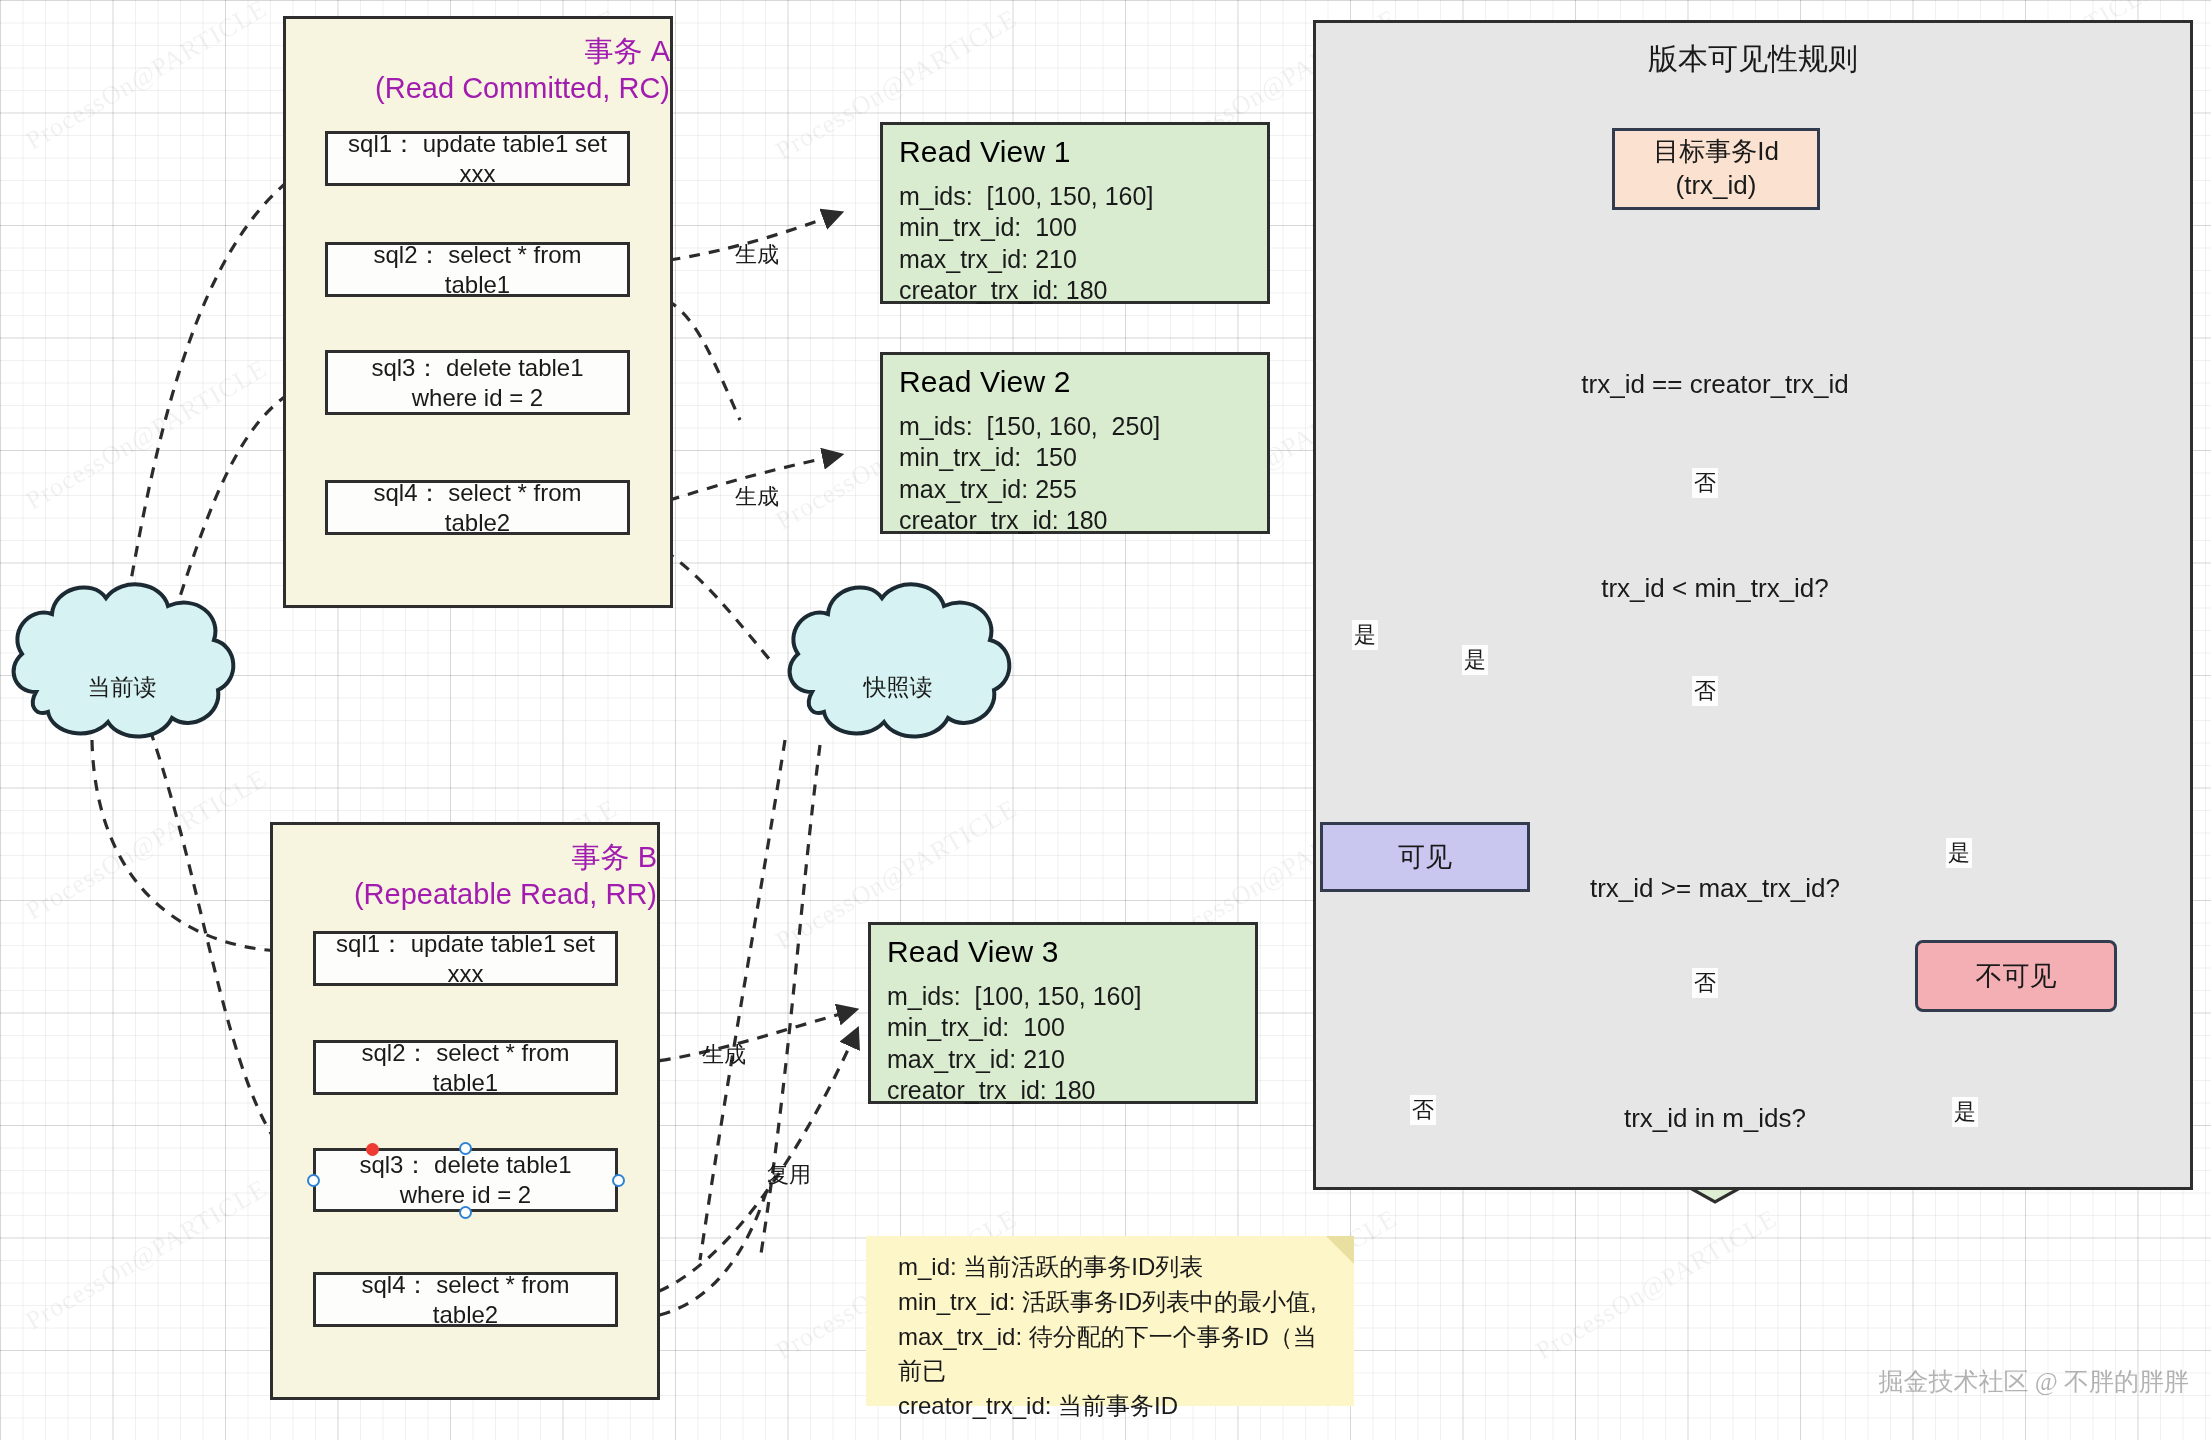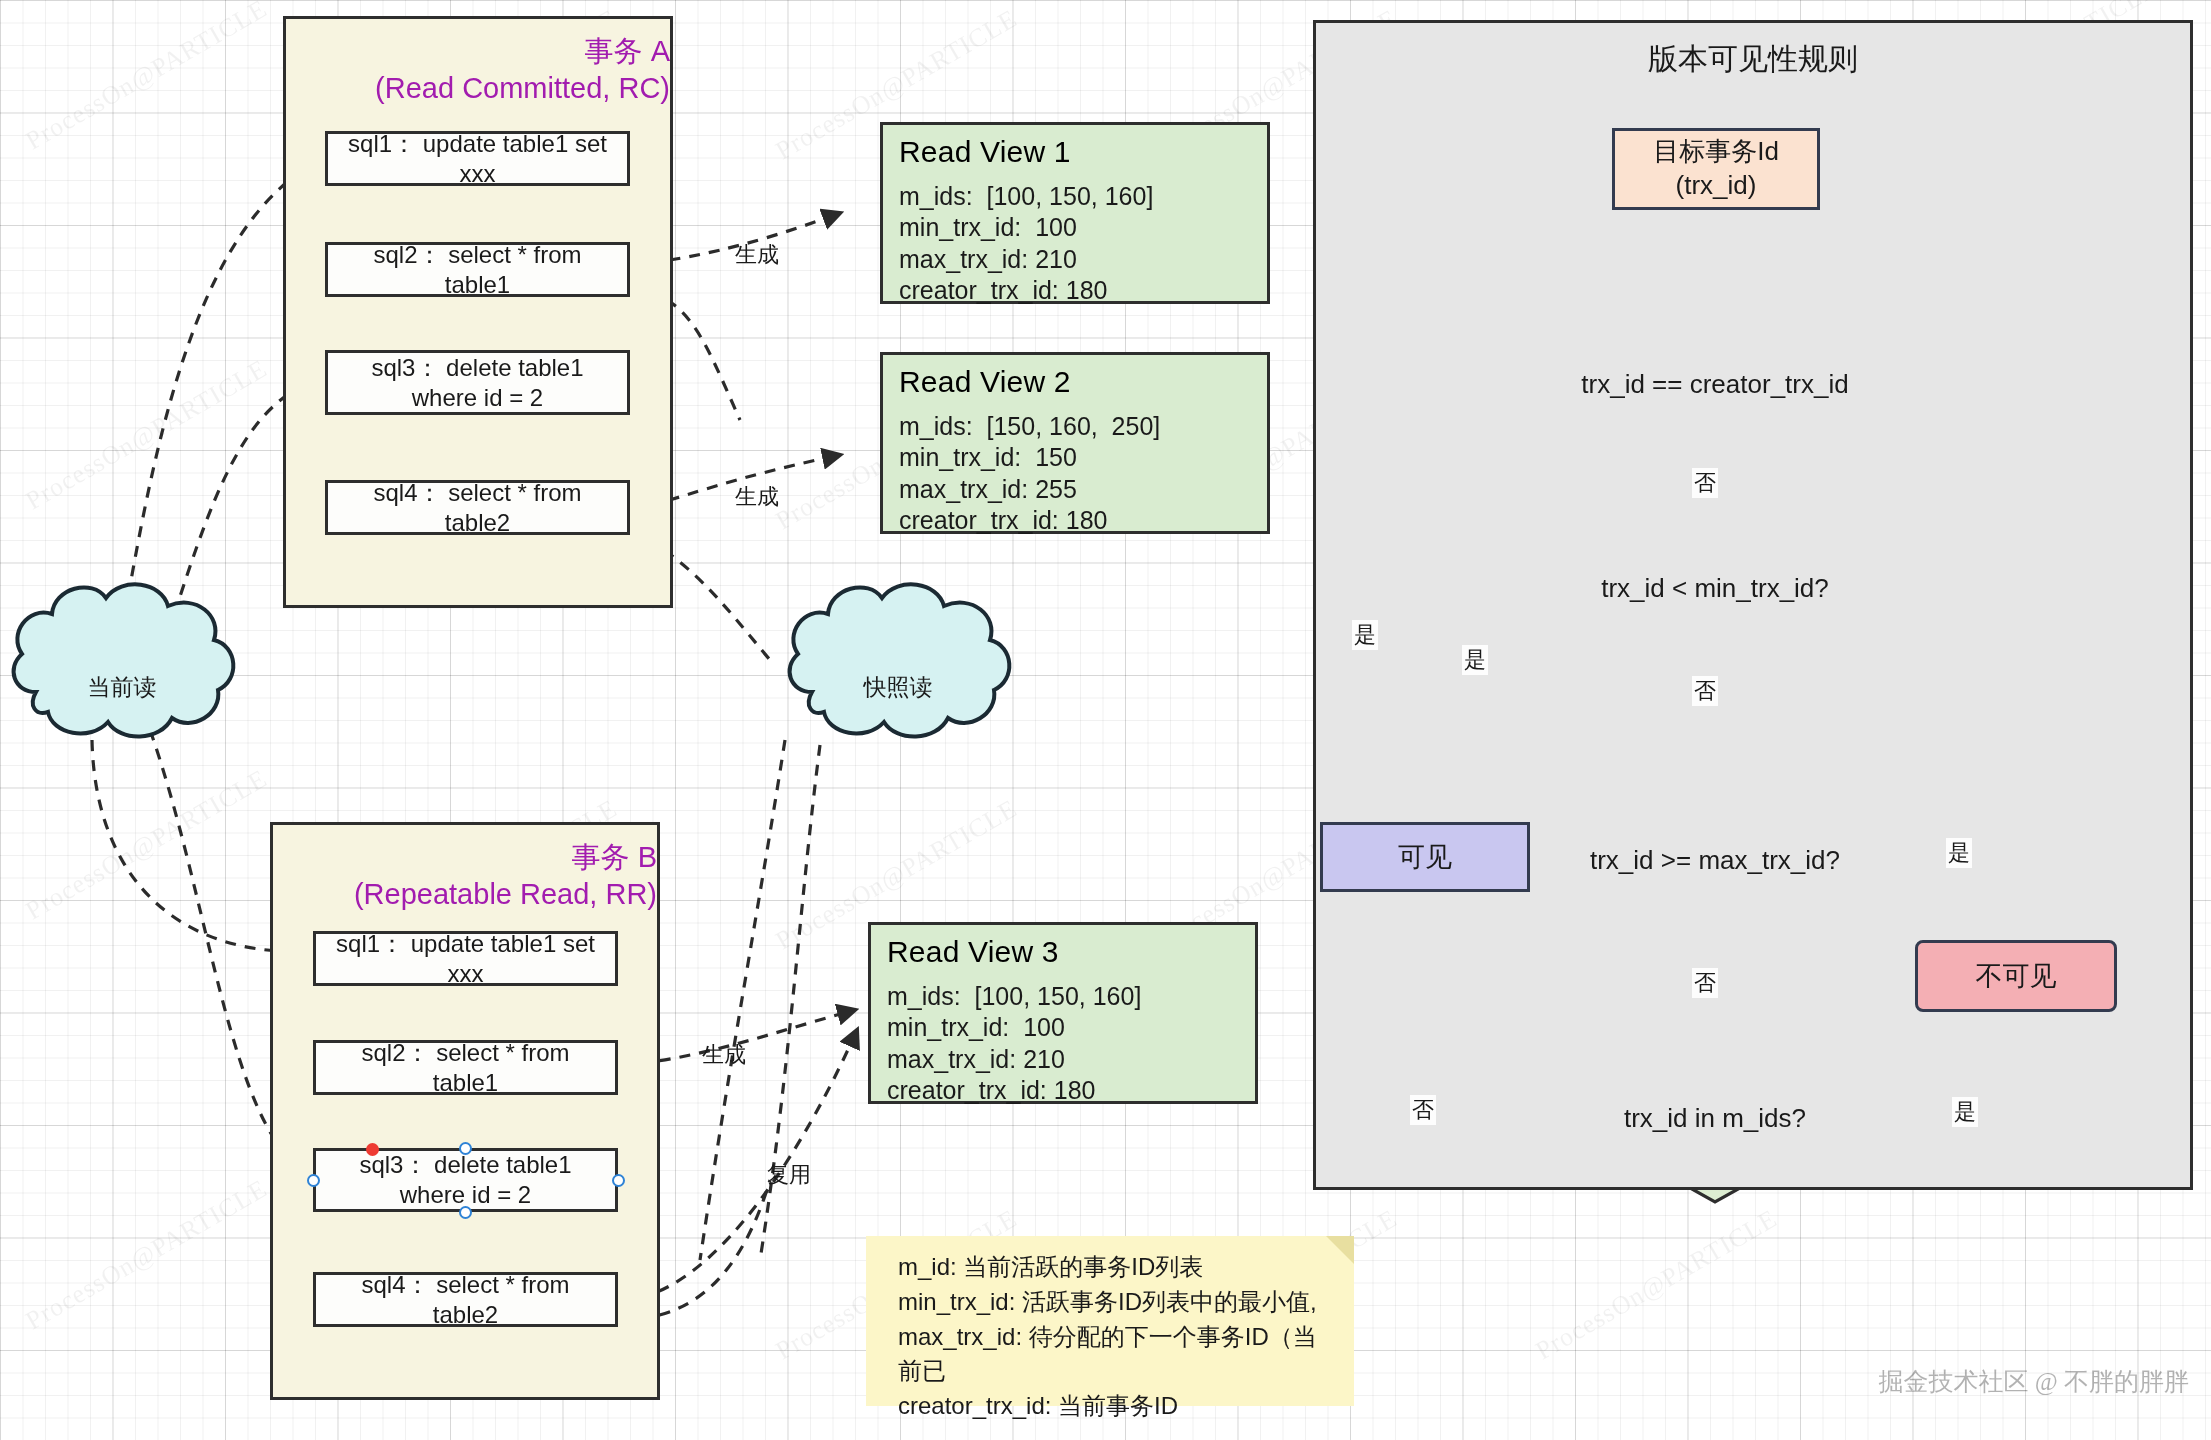--- a/index.html
+++ b/index.html
@@ -275,21 +275,21 @@
 
 <div class="node startbox" style="left:1612px;top:128px;width:208px;height:82px;">目标事务Id
 (trx_id)</div>
 
 <div class="diamond-wrap" style="left:1540px;top:334px;width:350px;height:100px;">
   <div class="diamond-label">trx_id == creator_trx_id</div>
 </div>
 <div class="diamond-wrap" style="left:1540px;top:538px;width:350px;height:100px;">
   <div class="diamond-label">trx_id &lt; min_trx_id?</div>
 </div>
-<div class="diamond-wrap" style="left:1540px;top:760px;width:350px;height:200px;">
+<div class="diamond-wrap" style="left:1540px;top:788px;width:350px;height:200px;">
   <div class="diamond-label">trx_id &gt;= max_trx_id?</div>
 </div>
 <div class="diamond-wrap" style="left:1540px;top:1034px;width:350px;height:168px;">
   <div class="diamond-label">trx_id in m_ids?</div>
 </div>
 
 <div class="node resultbox res-visible" style="left:1320px;top:822px;width:210px;height:70px;">可见</div>
 <div class="node resultbox res-invisible" style="left:1915px;top:940px;width:202px;height:72px;">不可见</div>
 
 <div class="edgelabel" style="left:1352px;top:620px;">是</div>

